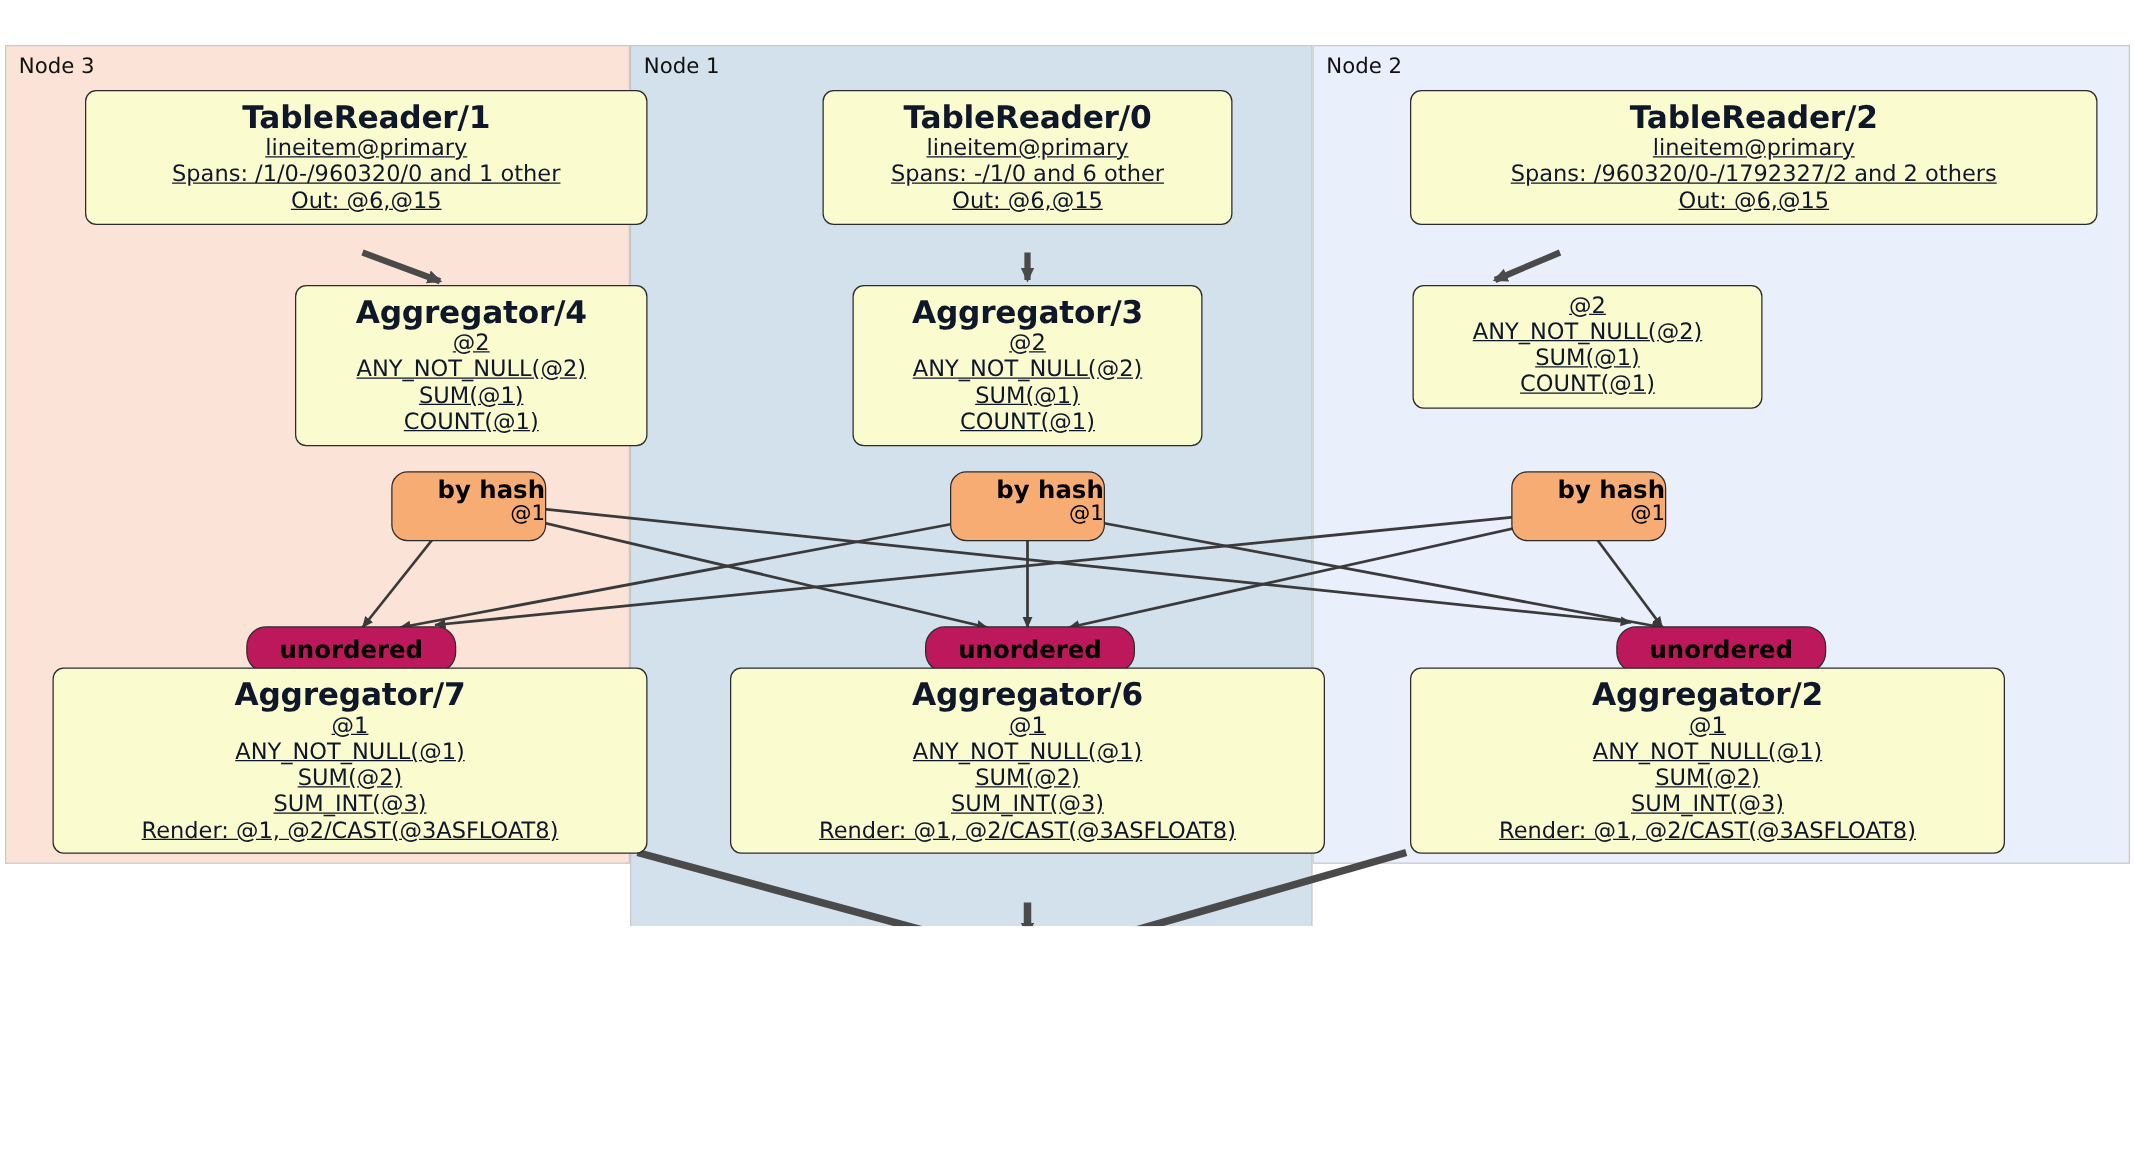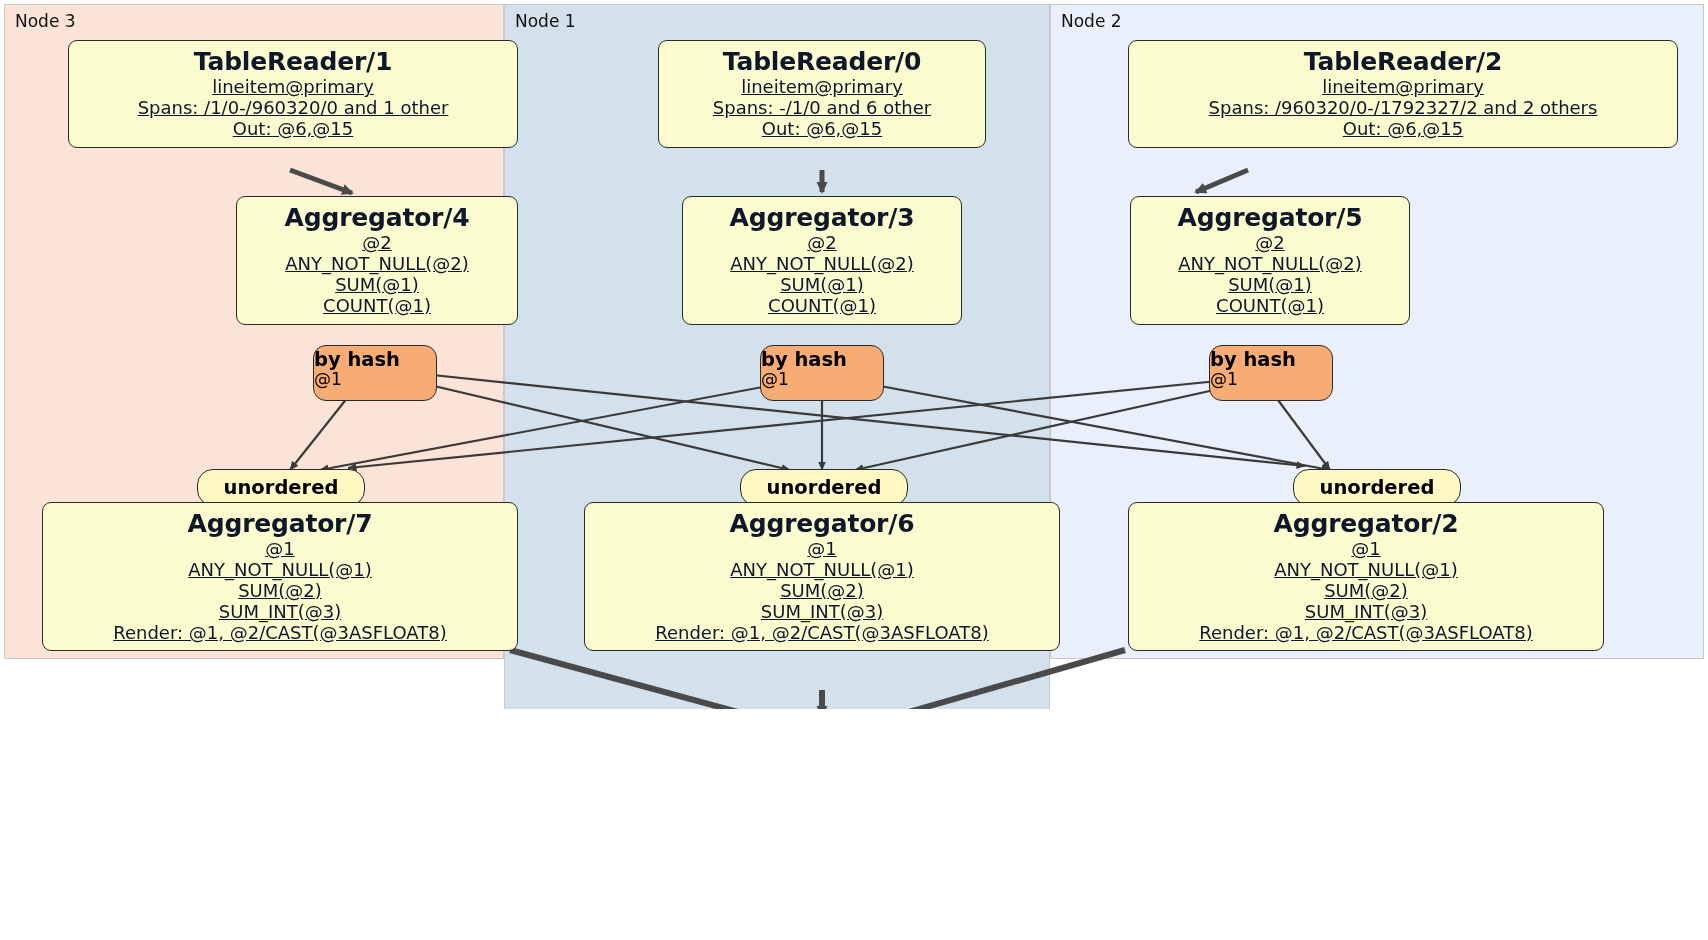--- a/index.html
+++ b/index.html
@@ -10,20 +10,21 @@
   }
   body {
     font-family: "DejaVu Sans", "Liberation Sans", sans-serif;
   }
   #stage {
     position: relative;
     width: 1708px;
     height: 709px;
     overflow: hidden;
     background: #ffffff;
+    margin-top: 32px;
   }
 
   
   .region {
     position: absolute;
     box-sizing: border-box;
     border: 1px solid #c9c9c9;
   }
   .region-label {
     position: absolute;
@@ -66,40 +67,40 @@
   .proc.small .title {
     font-size: 24px;
     margin-bottom: 0;
   }
 
   
   .pill {
     position: absolute;
     box-sizing: border-box;
     border: 1.5px solid #2b2b2b;
-    text-align: left;
+    text-align: right;
     color: #000;
     line-height: 1.1;
   }
   .pill.hash {
     background: #f7ac73;
     border-radius: 13px;
     padding-top: 3px;
   }
   .pill.hash .t1 {
     display: block;
     font-weight: bold;
     font-size: 19.5px;
   }
   .pill.hash .t2 {
     display: block;
     font-size: 17px;
   }
   .pill.unordered {
-    background: #fef9c3;
+    background: #be185d;
     border-radius: 16px;
     display: flex;
     align-items: center;
     justify-content: center;
   }
   .pill.unordered .t1 {
     font-weight: bold;
     font-size: 19.5px;
   }
 
@@ -203,21 +204,20 @@
 
   <div class="proc" style="left:682px; top:196px; width:280px;">
     <span class="title">Aggregator/3</span>
     <span class="ln">@2</span>
     <span class="ln">ANY_NOT_NULL(@2)</span>
     <span class="ln">SUM(@1)</span>
     <span class="ln">COUNT(@1)</span>
   </div>
 
   <div class="proc" style="left:1130px; top:196px; width:280px;">
-    <span class="title">Aggregator/5</span>
     <span class="ln">@2</span>
     <span class="ln">ANY_NOT_NULL(@2)</span>
     <span class="ln">SUM(@1)</span>
     <span class="ln">COUNT(@1)</span>
   </div>
 
   <div class="pill hash" style="left:313px; top:345px; width:124px; height:56px;">
     <span class="t1">by hash</span>
     <span class="t2">@1</span>
   </div>

